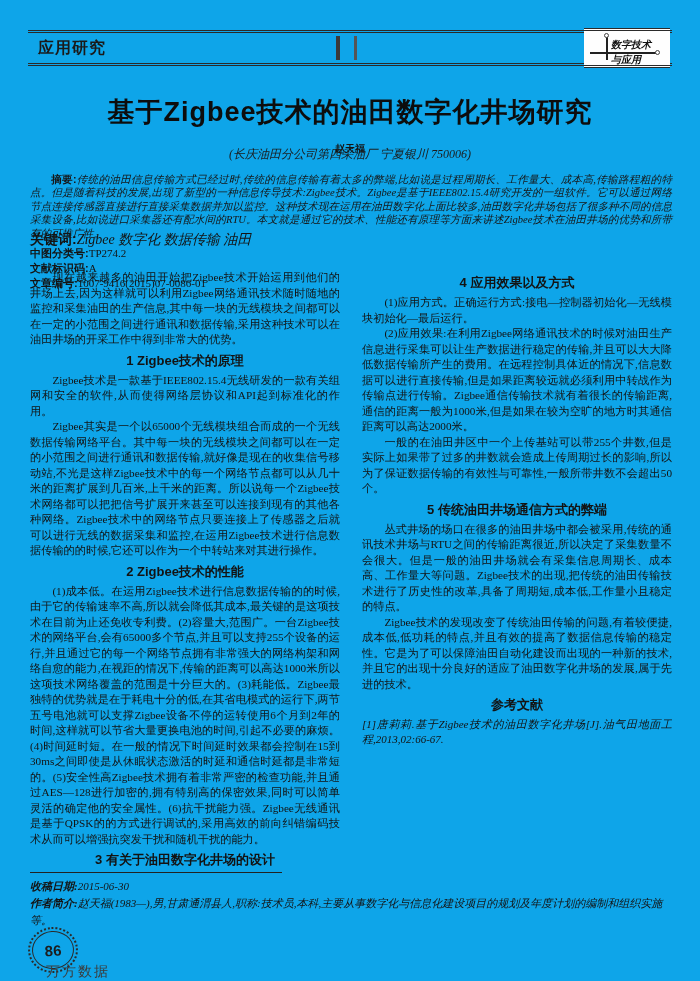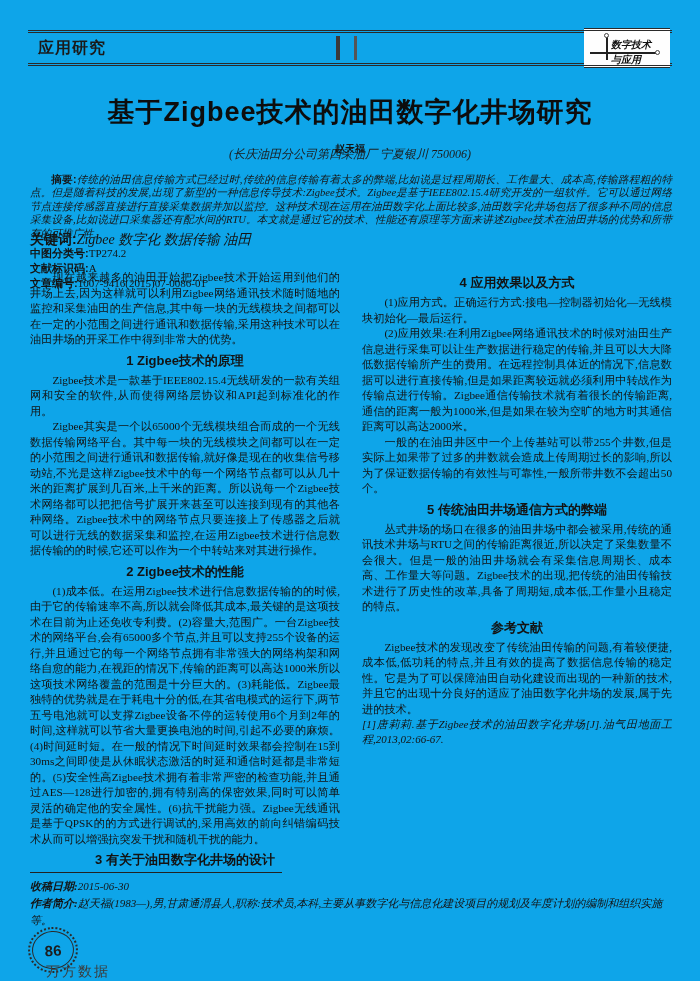--- a/index.html
+++ b/index.html
@@ -172,22 +172,22 @@
         <div class="blk p">(1)成本低。在运用Zigbee技术进行信息数据传输的的时候,由于它的传输速率不高,所以就会降低其成本,最关键的是这项技术在目前为止还免收专利费。(2)容量大,范围广。一台Zigbee技术的网络平台,会有65000多个节点,并且可以支持255个设备的运行,并且通过它的每一个网络节点拥有非常强大的网络构架和网络自愈的能力,在视距的情况下,传输的距离可以高达1000米所以这项技术网络覆盖的范围是十分巨大的。(3)耗能低。Zigbee最独特的优势就是在于耗电十分的低,在其省电模式的运行下,两节五号电池就可以支撑Zigbee设备不停的运转使用6个月到2年的时间,这样就可以节省大量更换电池的时间,引起不必要的麻烦。(4)时间延时短。在一般的情况下时间延时效果都会控制在15到30ms之间即使是从休眠状态激活的时延和通信时延都是非常短的。(5)安全性高Zigbee技术拥有着非常严密的检查功能,并且通过AES—128进行加密的,拥有特别高的保密效果,同时可以简单灵活的确定他的安全属性。(6)抗干扰能力强。Zigbee无线通讯是基于QPSK的的方式进行调试的,采用高效的前向纠错编码技术从而可以增强抗突发干扰和随机干扰的能力。</div>
         <div class="blk h">3 有关于油田数字化井场的设计</div>
       </div>
     <div class="col">
         <div class="blk h">4 应用效果以及方式</div>
         <div class="blk p">(1)应用方式。正确运行方式:接电—控制器初始化—无线模块初始化—最后运行。</div>
         <div class="blk p">(2)应用效果:在利用Zigbee网络通讯技术的时候对油田生产信息进行采集可以让生产数据进行稳定的传输,并且可以大大降低数据传输所产生的费用。在远程控制具体近的情况下,信息数据可以进行直接传输,但是如果距离较远就必须利用中转战作为传输点进行传输。Zigbee通信传输技术就有着很长的传输距离,通信的距离一般为1000米,但是如果在较为空旷的地方时其通信距离可以高达2000米。</div>
         <div class="blk p">一般的在油田井区中一个上传基站可以带255个井数,但是实际上如果带了过多的井数就会造成上传周期过长的影响,所以为了保证数据传输的有效性与可靠性,一般所带井数不会超出50个。</div>
         <div class="blk h">5 传统油田井场通信方式的弊端</div>
         <div class="blk p">丛式井场的场口在很多的油田井场中都会被采用,传统的通讯技术井场与RTU之间的传输距离很近,所以决定了采集数量不会很大。但是一般的油田井场就会有采集信息周期长、成本高、工作量大等问题。Zigbee技术的出现,把传统的油田传输技术进行了历史性的改革,具备了周期短,成本低,工作量小且稳定的特点。</div>
+        <div class="blk p">Zigbee技术的发现改变了传统油田传输的问题,有着较便捷,成本低,低功耗的特点,并且有效的提高了数据信息传输的稳定性。它是为了可以保障油田自动化建设而出现的一种新的技术,并且它的出现十分良好的适应了油田数字化井场的发展,属于先进的技术。</div>
         <div class="blk h">参考文献</div>
-        <div class="blk p">Zigbee技术的发现改变了传统油田传输的问题,有着较便捷,成本低,低功耗的特点,并且有效的提高了数据信息传输的稳定性。它是为了可以保障油田自动化建设而出现的一种新的技术,并且它的出现十分良好的适应了油田数字化井场的发展,属于先进的技术。</div>
         <div class="blk ref">[1]唐莉莉.基于Zigbee技术的油田数字化井场[J].油气田地面工程,2013,02:66-67.</div>
       </div>
   </div>
 
   <div class="footnote">
     <div class="rule"></div>
     <div class="fn-line"><b>收稿日期:</b><span>2015-06-30</span></div>
     <div class="fn-line"><b>作者简介:</b><span>赵天福(1983—),男,甘肃通渭县人,职称:技术员,本科,主要从事数字化与信息化建设项目的规划及年度计划的编制和组织实施等。</span></div>
   </div>
 

